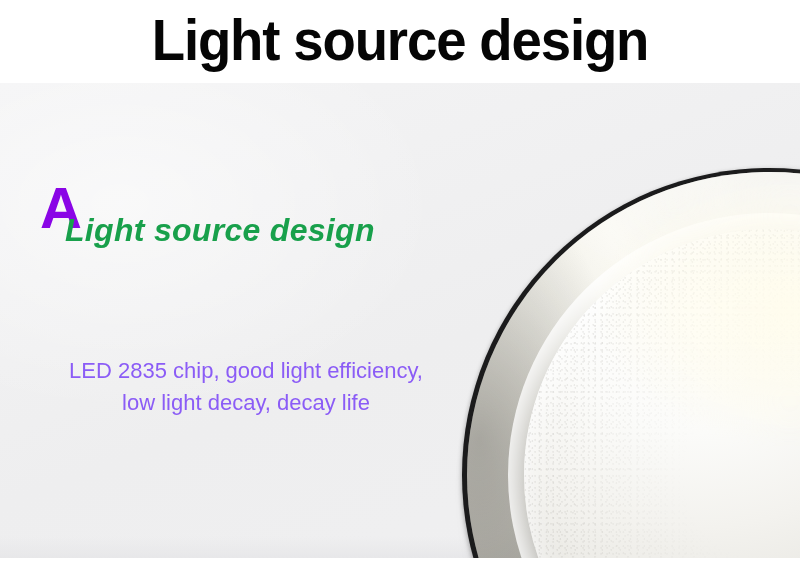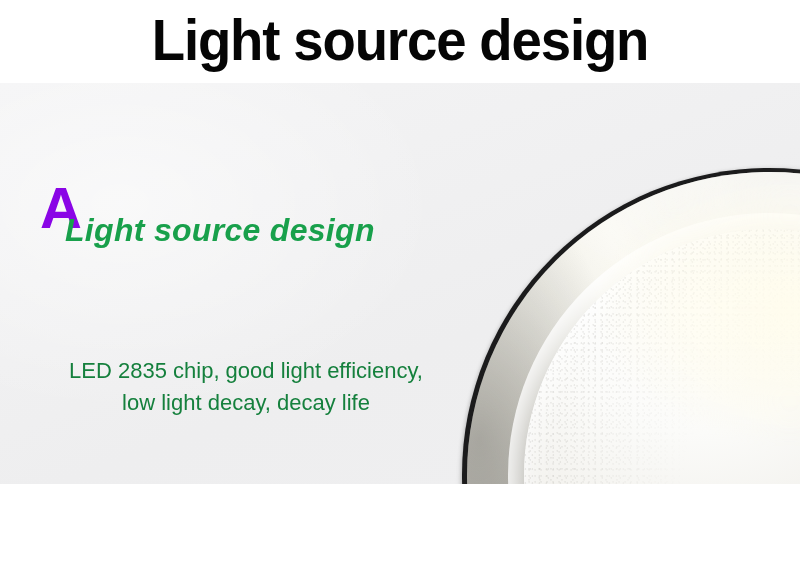--- a/index.html
+++ b/index.html
@@ -3,21 +3,21 @@
 <meta charset="utf-8">
 <style>
   html, body {
     margin: 0;
     padding: 0;
     background: #ffffff;
   }
   #page {
     position: relative;
     width: 800px;
-    height: 484px;
+    height: 578px;
     overflow: hidden;
     background: #ffffff;
     font-family: "Liberation Sans", sans-serif;
   }
 
   
   .title-band {
     position: absolute;
     left: 0;
     top: 0;
@@ -223,21 +223,21 @@
   .body-copy {
     position: absolute;
     left: 6px;
     top: 272px;
     width: 480px;
     text-align: center;
     font-family: "Liberation Sans", sans-serif;
     font-weight: normal;
     font-size: 22px;
     line-height: 32px;
-    color: #15803d;
+    color: #8b5cf6;
   }
   .body-copy .line { display: block; }
 </style>
 </head>
 <body>
 
 <div id="page">
 
   <div class="title-band">
     <div class="page-title">Light source design</div>

